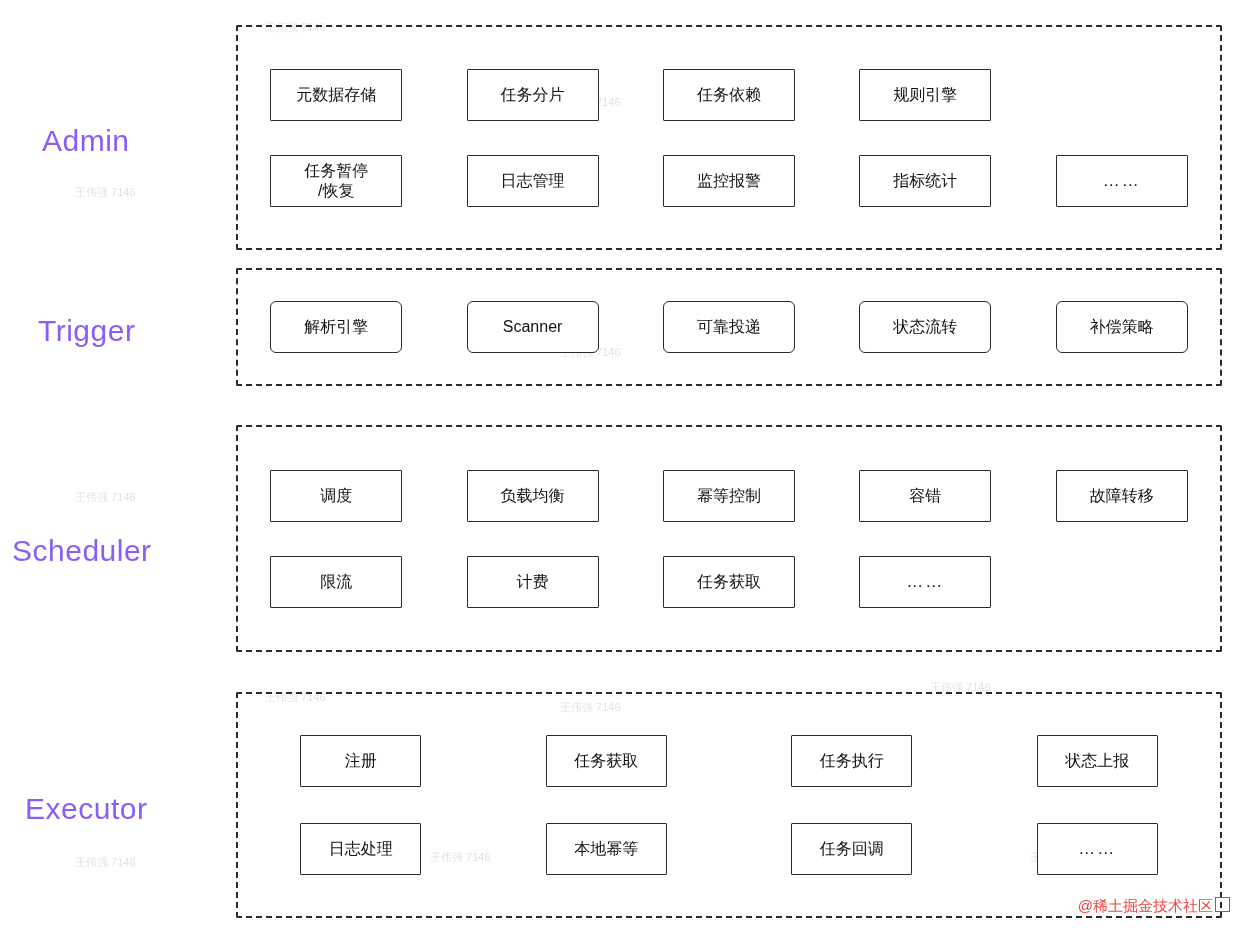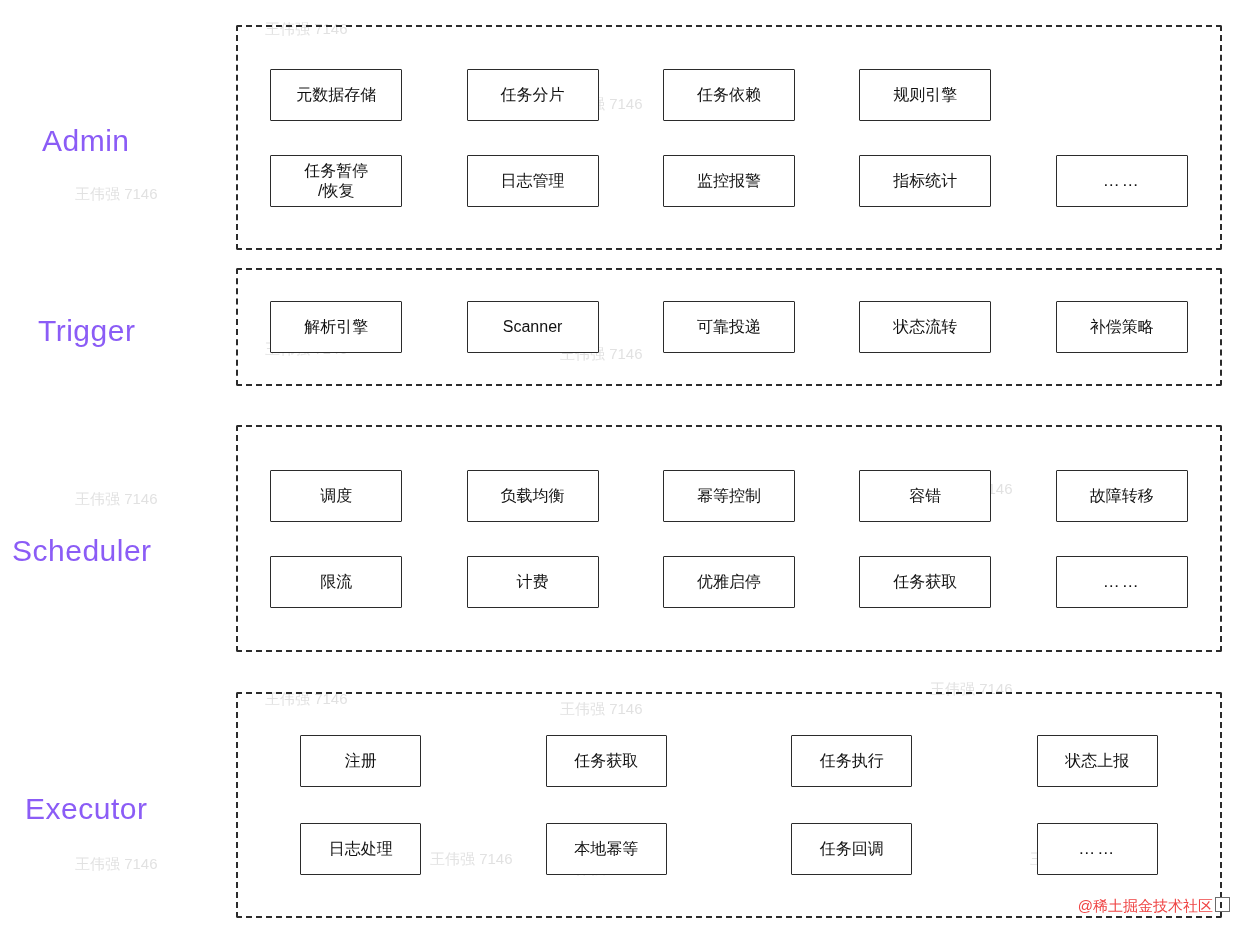--- a/index.html
+++ b/index.html
@@ -81,33 +81,33 @@
   #label-trigger { left: 38px; top: 314px; }
   #label-scheduler { left: 12px; top: 534px; }
   #label-executor { left: 25px; top: 792px; }
 
   
   .col { display: flex; justify-content: center; }
   .c5 { width: 20%; }
   .c4 { width: 25%; }
 
   .w-admin { width: 132px; }
-  .w-trigger { width: 132px; }
+  .w-trigger { width: 132px; border-radius: 6px; }
   .w-sched { width: 132px; }
   .w-exec { width: 121px; }
 
   .gap-admin { height: 34px; }
   .gap-sched { height: 34px; }
   .gap-exec { height: 36px; }
 
   
   .wm {
     position: absolute;
     color: rgba(120,120,120,0.22);
-    font-size: 15px;
+    font-size: 11px;
     white-space: nowrap;
     transform: rotate(0deg);
     pointer-events: none;
     user-select: none;
     font-family: "Liberation Sans", sans-serif;
   }
   .credit {
     position: absolute;
     right: 16px;
     bottom: 20px;
@@ -233,23 +233,20 @@
       </div>
       <div class="gap-sched"></div>
       <div class="cell-row">
         <div class="col c5">
             <div class="cell w-sched">限流</div>
           </div>
         <div class="col c5">
             <div class="cell w-sched">计费</div>
           </div>
         <div class="col c5">
-            <div class="cell w-sched">优雅启停</div>
-          </div>
-        <div class="col c5">
             <div class="cell w-sched">任务获取</div>
           </div>
         <div class="col c5">
             <div class="cell w-sched ellipsis">……</div>
           </div>
       </div>
     </div>
   </div>
 
   <div class="group" id="group-executor">

